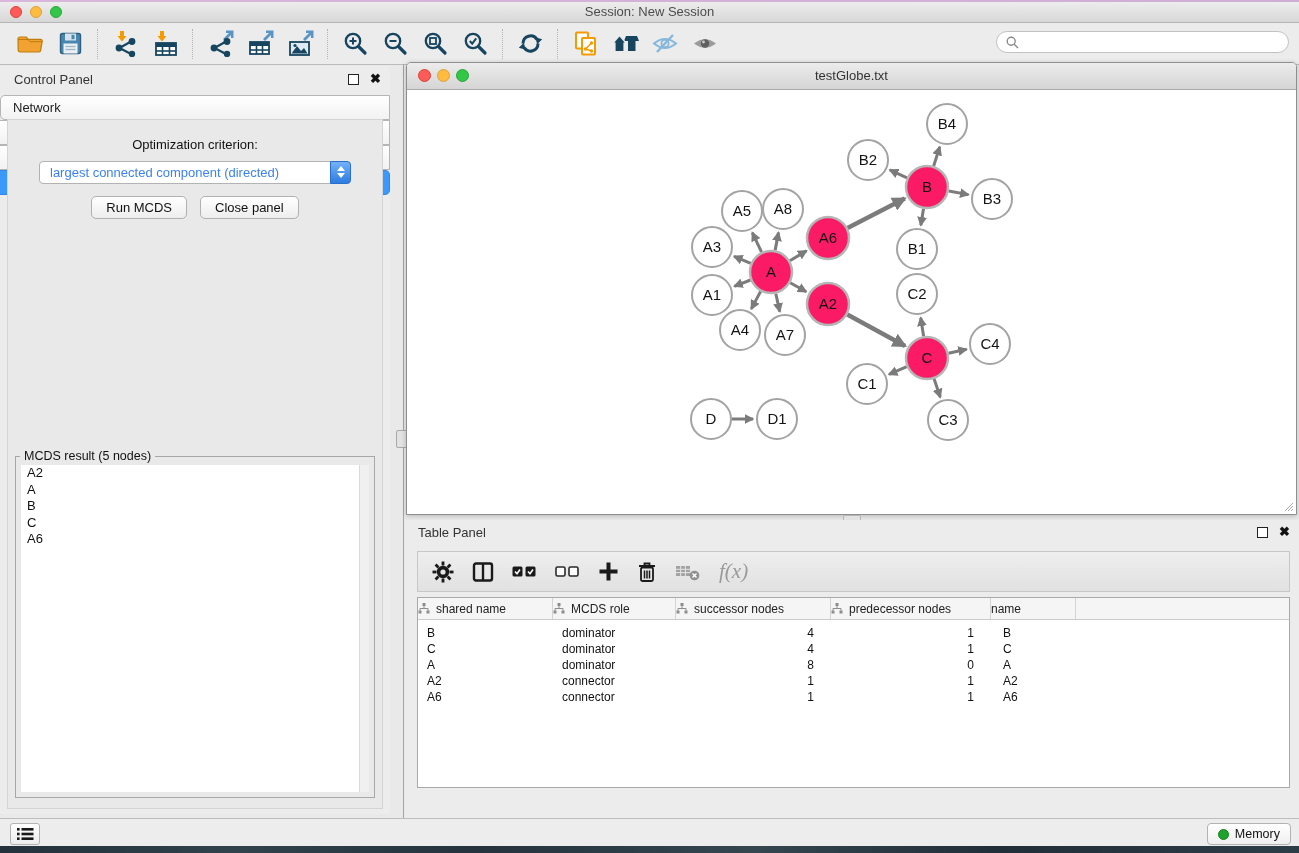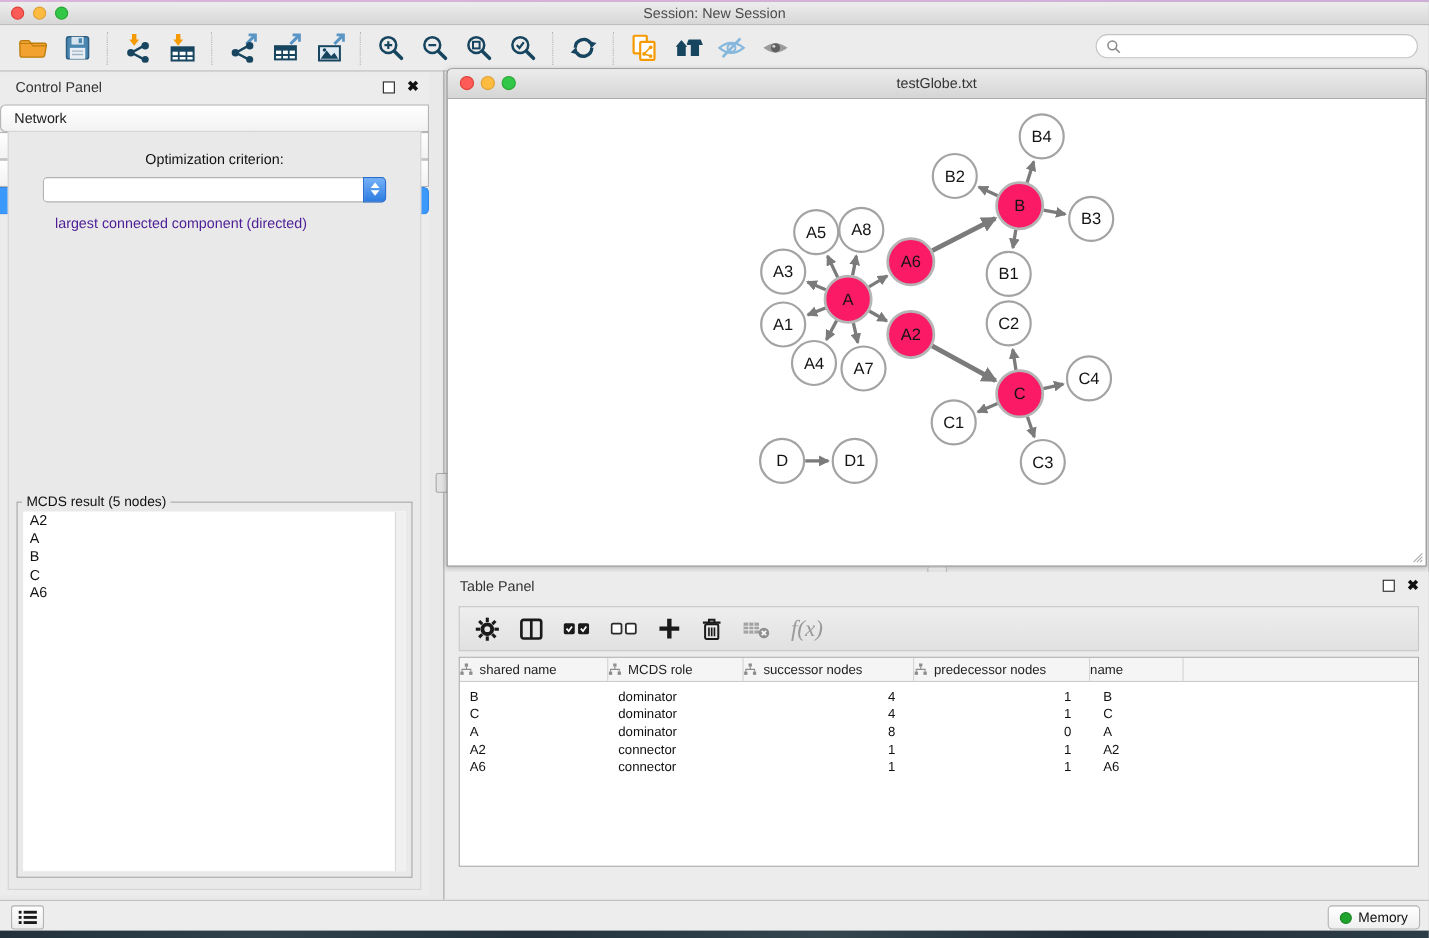--- a/index.html
+++ b/index.html
@@ -27,21 +27,21 @@
   .float-icon{width:9px;height:9px;border:1.5px solid #222;background:#fff;}
   .close-x{font-size:13px;font-weight:bold;color:#111;line-height:12px;}
   .cp-tabs{position:absolute;top:29px;left:0;width:100%;display:flex;justify-content:center;flex-direction:column;}
   .tab{font-size:13px;padding:4px 12px;background:linear-gradient(#ffffff,#f2f2f2);border:1px solid #b5b5b5;border-left:none;color:#222;cursor:pointer;}
   .tab:first-child{border-left:1px solid #b5b5b5;border-radius:5px 0 0 5px;}
   .tab:last-child{border-radius:0 5px 5px 0;}
   .tab.active{background:#3b99fc;border-color:#2f87ea;color:#0f172a;}
   .cp-content{position:absolute;top:53px;left:7px;right:7px;bottom:5px;background:#e9e9e9;border:1px solid #d4d4d4;}
   .opt-label{margin-top:17px;text-align:center;font-size:13px;color:#111;}
   .dropdown{position:relative;margin:9px auto 0;width:312px;height:23px;background:#fff;border:1px solid #b3b3b3;border-radius:4px;box-sizing:border-box;cursor:pointer;}
-  .dropdown-value{line-height:21px;padding-left:10px;font-size:13px;color:#4c1d95;white-space:nowrap;margin-top:30px;}
+  .dropdown-value{line-height:21px;padding-left:10px;font-size:13px;color:#3b82f6;white-space:nowrap;}
   .dropdown-stepper{position:absolute;right:-1px;top:-1px;width:21px;height:23px;border-radius:0 4px 4px 0;background:linear-gradient(#74b1f9,#2d7ce0);border:1px solid #2a6fd0;box-sizing:border-box;}
   .chev-up{width:0;height:0;border-left:4px solid transparent;border-right:4px solid transparent;border-bottom:5px solid #fff;margin:4px auto 2px;}
   .chev-down{width:0;height:0;border-left:4px solid transparent;border-right:4px solid transparent;border-top:5px solid #fff;margin:2px auto 0;}
   .cp-buttons{display:flex;justify-content:center;gap:13px;margin-top:12px;}
   .btn{font-size:13px;padding:3px 14px;background:linear-gradient(#ffffff,#ededed);border:1px solid #b1b1b1;border-radius:5px;color:#111;cursor:pointer;font-family:"Liberation Sans",sans-serif;}
   .result-fieldset{position:absolute;left:7px;right:7px;top:336px;bottom:10px;border:1px solid #a7a7a7;background:#e9e9e9;}
   .result-legend{position:absolute;top:-8px;left:4px;background:#e9e9e9;padding:0 4px;font-size:12.5px;color:#111;}
   .result-list{position:absolute;left:5px;right:5px;top:8px;bottom:5px;background:#fff;overflow:hidden;}
   .result-scroll{position:absolute;right:0;top:0;bottom:0;width:9px;background:#f0f0f0;border-left:1px solid #dadada;}
   .result-item{font-size:13px;color:#111;line-height:16.5px;padding-left:6px;}
@@ -262,20 +262,24 @@
       </div>
     <div class="cp-content">
       <div class="opt-label">Optimization criterion:</div>
       <div class="dropdown">
         <div class="dropdown-value">largest connected component (directed)</div>
         <div class="dropdown-stepper">
             <div class="chev-up"></div>
             <div class="chev-down"></div>
           </div>
       </div>
+      <div class="cp-buttons">
+        <button class="btn">Run MCDS</button>
+        <button class="btn">Close panel</button>
+      </div>
       <div class="result-fieldset">
         <div class="result-legend">MCDS result (5 nodes)</div>
         <div class="result-list" id="result-list">
           <div class="result-scroll"></div>
         <div class="result-item">A2</div>
             <div class="result-item">A</div>
             <div class="result-item">B</div>
             <div class="result-item">C</div>
             <div class="result-item">A6</div>
           </div>

